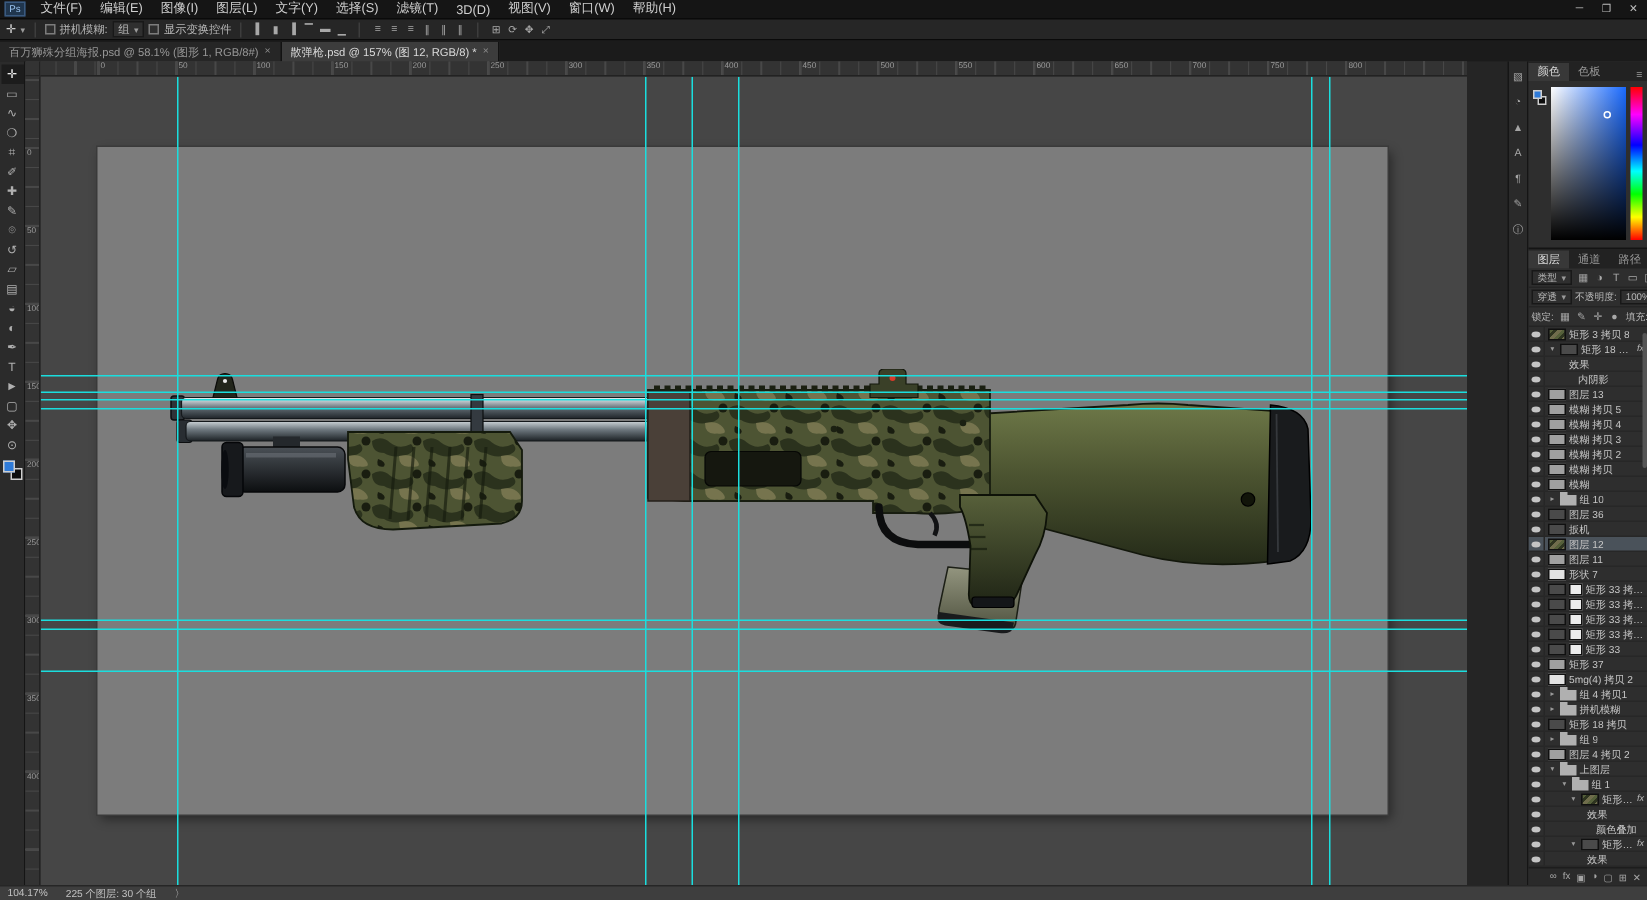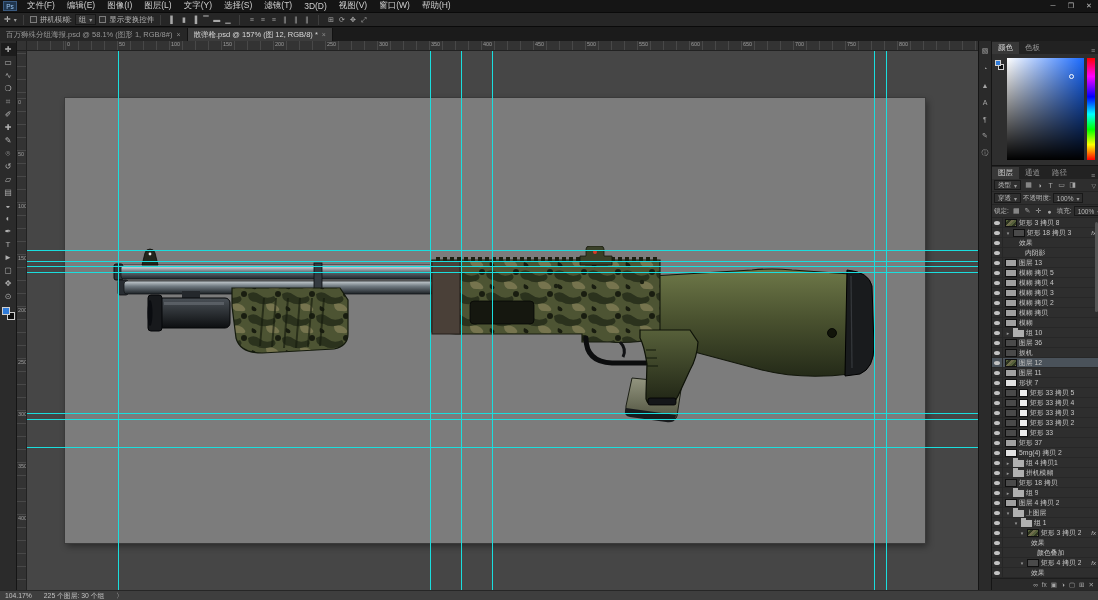--- a/index.html
+++ b/index.html
@@ -48,21 +48,21 @@
     background-image:repeating-linear-gradient(to bottom,#484848 0 1px,transparent 1px 13px),repeating-linear-gradient(to bottom,#5d5d5d 0 1px,transparent 1px 52px);
     background-position:0 47px,0 47px;}
   .ruler-top span,.ruler-left span{position:absolute;font-size:5.5px;color:#9c9c9c;line-height:1;}
   .content{position:absolute;left:10px;top:10px;right:0;bottom:0;overflow:hidden;}
   .canvas{position:absolute;left:38px;top:47px;width:860px;height:445px;background:#7c7c7c;box-shadow:0 0 0 1px #3a3a3a,2px 3px 7px rgba(0,0,0,.45);}
   .guide{position:absolute;background:#1adede;z-index:5;}
   .guide.v{width:1px;top:0;bottom:0;}
   .guide.h{height:1px;left:0;right:0;}
 
   
-  .right-dock{width:120px;display:flex;flex:none;background:#252525;}
+  .right-dock{width:120px;display:flex;flex:none;background:#252525;padding-left:27px;}
   .panel-strip{width:14px;background:#2a2a2a;border-left:1px solid #151515;border-right:1px solid #151515;display:flex;flex-direction:column;align-items:center;padding-top:5px;gap:7px;flex:none;}
   .strip-icon{width:11px;height:10px;display:flex;align-items:center;justify-content:center;font-size:7px;color:#a5a5a5;}
   .panels{flex:1;display:flex;flex-direction:column;min-width:0;}
 
   .panel-tabs{height:13px;display:flex;background:#222;font-size:7.5px;align-items:flex-end;flex:none;}
   .panel-tab{padding:0 6px;height:12px;display:flex;align-items:center;color:#9a9a9a;white-space:nowrap;}
   .panel-tab.active{background:#383838;color:#d8d8d8;}
   .panel-menu{margin-left:auto;padding:0 3px;font-size:7px;color:#9a9a9a;}
 
   .color-panel{height:125px;background:#2e2e2e;border-bottom:1px solid #141414;display:flex;flex-direction:column;flex:none;}

